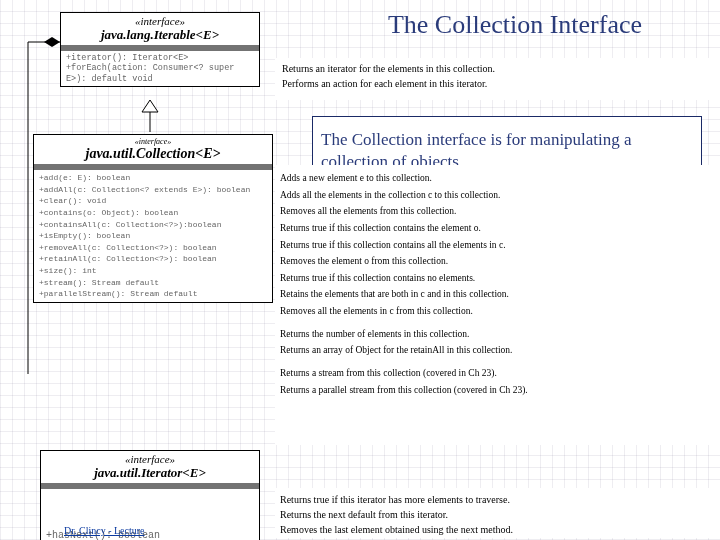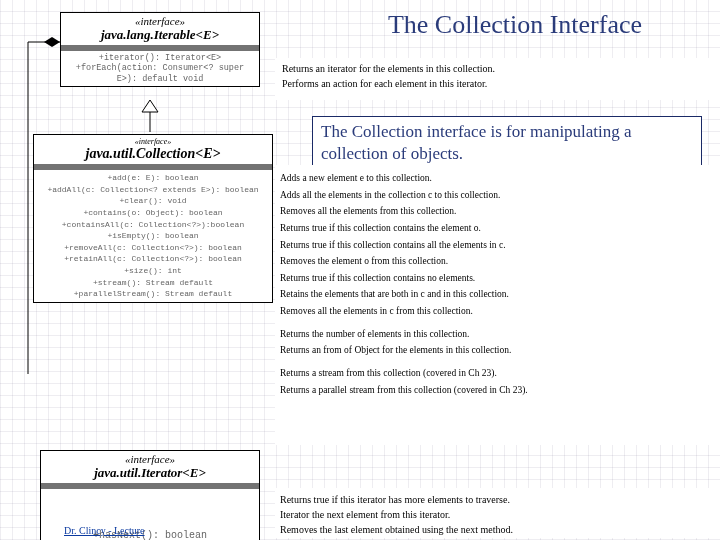--- a/index.html
+++ b/index.html
@@ -12,35 +12,35 @@
       repeating-linear-gradient(90deg, rgba(90,80,120,.10) 0 1px, transparent 1px 12px);
   }
   .title {
     position: absolute; top: 10px; left: 300px; right: 10px;
     color: #2a3b7a; font-size: 26px; font-weight: 400;
     text-align: center;
     margin-left: 20px;
   }
   .explain-box {
     position: absolute; top: 116px; left: 312px; width: 390px;
-    border: 1px solid #1a2a66; background: #fff; padding: 4px 8px;
+    border: 1px solid #1a2a66; background: #fff; padding: 12px 8px;
     color: #2a3b7a; font-size: 17px; line-height: 1.3;
   }
   .uml {
     position: absolute; border: 1px solid #000; background: #fff;
     font-family: "Times New Roman", serif;
   }
   .uml-header {
     text-align: center; border-bottom: 6px solid #737373;
     padding: 2px 4px; font-size: 12px; line-height: 1.15;
   }
   .uml-header .stereo { font-style: italic; font-size: 11px; }
   .uml-header .name { font-style: italic; font-weight: bold; font-size: 12px; }
   .uml-body { padding: 2px 5px; }
-  .sig { font-family: "Courier New", monospace; font-size: 8.5px; color: #666; line-height: 1.25; white-space: pre-wrap; text-align: center; }
+  .sig { font-family: "Courier New", monospace; font-size: 8.5px; color: #666; line-height: 1.25; white-space: pre-wrap; }
 
   #box-iterable { top: 12px; left: 60px; width: 200px; }
   #box-iterable .uml-header .name { font-size: 13px; }
 
   #box-collection { top: 134px; left: 33px; width: 240px; }
   #box-collection .uml-header .stereo { font-size: 8px; }
   #box-collection .uml-header .name { font-size: 14px; }
   #box-collection .sig { font-size: 8px; line-height: 1.45; }
 
   #box-iterator { top: 450px; left: 40px; width: 220px; }
@@ -131,38 +131,38 @@
     <div>Adds all the elements in the collection c to this collection.</div>
     <div>Removes all the elements from this collection.</div>
     <div>Returns true if this collection contains the element o.</div>
     <div>Returns true if this collection contains all the elements in c.</div>
     <div>Removes the element o from this collection.</div>
     <div>Returns true if this collection contains no elements.</div>
     <div>Retains the elements that are both in c and in this collection.</div>
     <div>Removes all the elements in c from this collection.</div>
     <div style="height:6px"></div>
     <div>Returns the number of elements in this collection.</div>
-    <div>Returns an from of Object for the elements in this collection.</div>
+    <div>Returns an array of Object for the retainAll in this collection.</div>
     <div style="height:6px"></div>
     <div>Returns a stream from this collection (covered in Ch 23).</div>
     <div>Returns a parallel stream from this collection (covered in Ch 23).</div>
   </div>
 
   <div id="box-iterator" class="uml">
     <div class="uml-header">
       <div class="stereo">«interface»</div>
       <div class="name">java.util.Iterator&lt;E&gt;</div>
     </div>
     <div class="uml-body">
       <div class="sig">+hasNext(): boolean</div>
       <div class="sig">+next(): E</div>
       <div class="sig">+remove(): void</div>
     </div>
   </div>
   <div id="wb3" class="whitebg"></div>
   <div id="descs-iterator" class="descs">
     <div>Returns true if this iterator has more elements to traverse.</div>
-    <div>Iterator the next element from this iterator.</div>
+    <div>Returns the next default from this iterator.</div>
     <div>Removes the last element obtained using the next method.</div>
   </div>
 
   <div class="footer">Dr. Clincy - Lecture</div>
 </div>
 
 </body></html>

